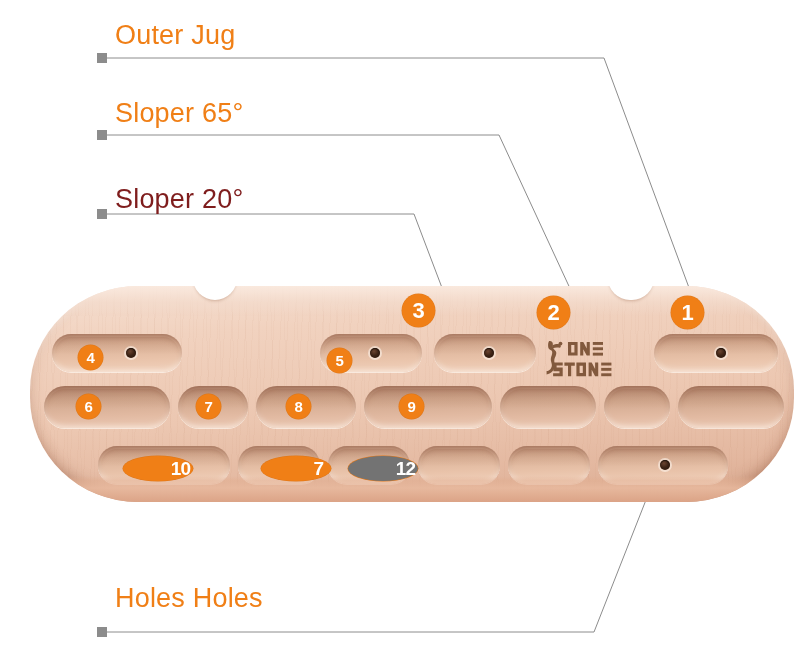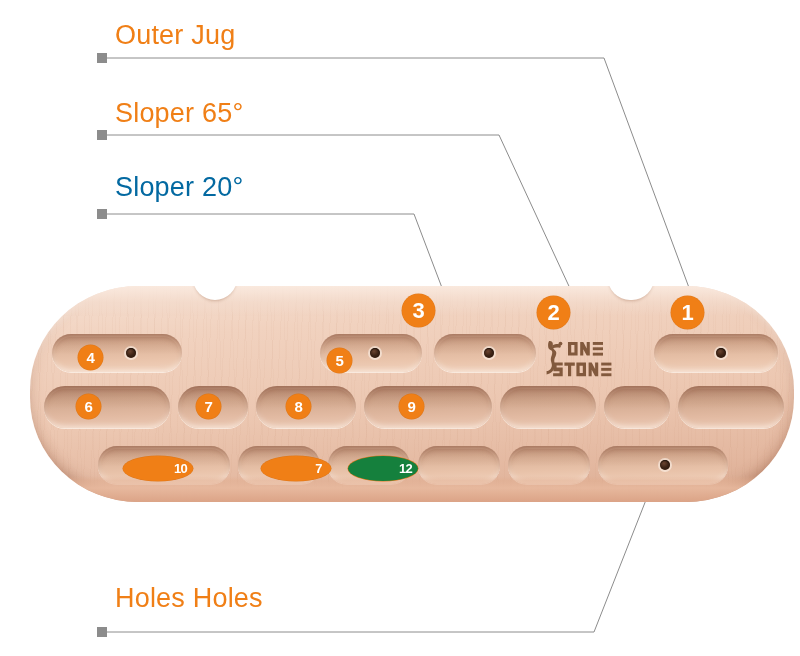--- a/index.html
+++ b/index.html
@@ -126,21 +126,21 @@
     background:#F07F16;
     color:#ffffff;
     font-size:15px;
     font-weight:700;
     line-height:25px;
     text-align:center;
     letter-spacing:-0.4px;
     z-index:10;
     box-shadow:0 0 0 .5px rgba(222,112,12,.9);
   }
-  .badge.wide{font-size:13px;letter-spacing:-0.8px;padding-left:45px;}
+  .badge.wide{font-size:19px;letter-spacing:-0.8px;padding-left:45px;}
   .badge.big{width:33px;height:33px;line-height:33px;font-size:22px;}
 </style>
 </head>
 <body>
 
 <div id="stage">
 
   <svg id="leaders" viewBox="0 0 800 656" width="800" height="656">
       <polyline points="90,58 592,58 686,312" fill="none" stroke="#8C8C8C" stroke-width="1"></polyline>
       <rect x="85" y="53" width="10" height="10" fill="#8C8C8C"></rect>
@@ -152,21 +152,21 @@
       <rect x="85" y="209" width="10" height="10" fill="#8C8C8C"></rect>
       <rect x="438" y="317" width="10" height="10" fill="#8C8C8C"></rect>
       <polyline points="90,632 582,632 645,472" fill="none" stroke="#8C8C8C" stroke-width="1"></polyline>
       <rect x="85" y="627" width="10" height="10" fill="#8C8C8C"></rect>
       <rect x="640" y="467" width="10" height="10" fill="#8C8C8C"></rect>
     </svg>
 
   <div id="labels">
       <div class="callout-label" style="left: 103px; top: 22px; color: rgb(240, 127, 22);">Outer Jug</div>
       <div class="callout-label" style="left: 103px; top: 100px; color: rgb(240, 127, 22);">Sloper 65°</div>
-      <div class="callout-label" style="left: 103px; top: 174px; color: #0369a1;">Sloper 20°</div>
+      <div class="callout-label" style="left: 103px; top: 186px; color: #7f1d1d;">Sloper 20°</div>
       <div class="callout-label" style="left: 103px; top: 585px; color: rgb(240, 127, 22);">Holes Holes</div>
     </div>
 
   <div id="board-wrap">
     <div id="board">
       <div class="top-face"></div>
       <div id="notches">
           <div class="notch" style="left: 163px; width: 44px;"></div>
           <div class="notch" style="left: 578px; width: 46px;"></div>
         </div>
@@ -233,16 +233,16 @@
       <div class="badge big" style="left: 525px; top: 296px; background: rgb(240, 127, 22);">2</div>
       <div class="badge big" style="left: 390px; top: 294px; background: rgb(240, 127, 22);">3</div>
       <div class="badge" style="left: 66px; top: 345px; background: rgb(240, 127, 22);">4</div>
       <div class="badge" style="left: 315px; top: 348px; background: rgb(240, 127, 22);">5</div>
       <div class="badge" style="left: 64px; top: 394px; background: rgb(240, 127, 22);">6</div>
       <div class="badge" style="left: 184px; top: 394px; background: rgb(240, 127, 22);">7</div>
       <div class="badge" style="left: 274px; top: 394px; background: rgb(240, 127, 22);">8</div>
       <div class="badge" style="left: 387px; top: 394px; background: rgb(240, 127, 22);">9</div>
       <div class="badge wide" style="left: 111px; top: 456px; background: rgb(240, 127, 22);">10</div>
       <div class="badge wide" style="left: 249px; top: 456px; background: rgb(240, 127, 22);">7</div>
-      <div class="badge wide" style="left: 336px; top: 456px; background: #15803d;">12</div>
+      <div class="badge wide" style="left: 336px; top: 456px; background: #737373;">12</div>
     </div>
 
 </div>
 
 </body></html>

